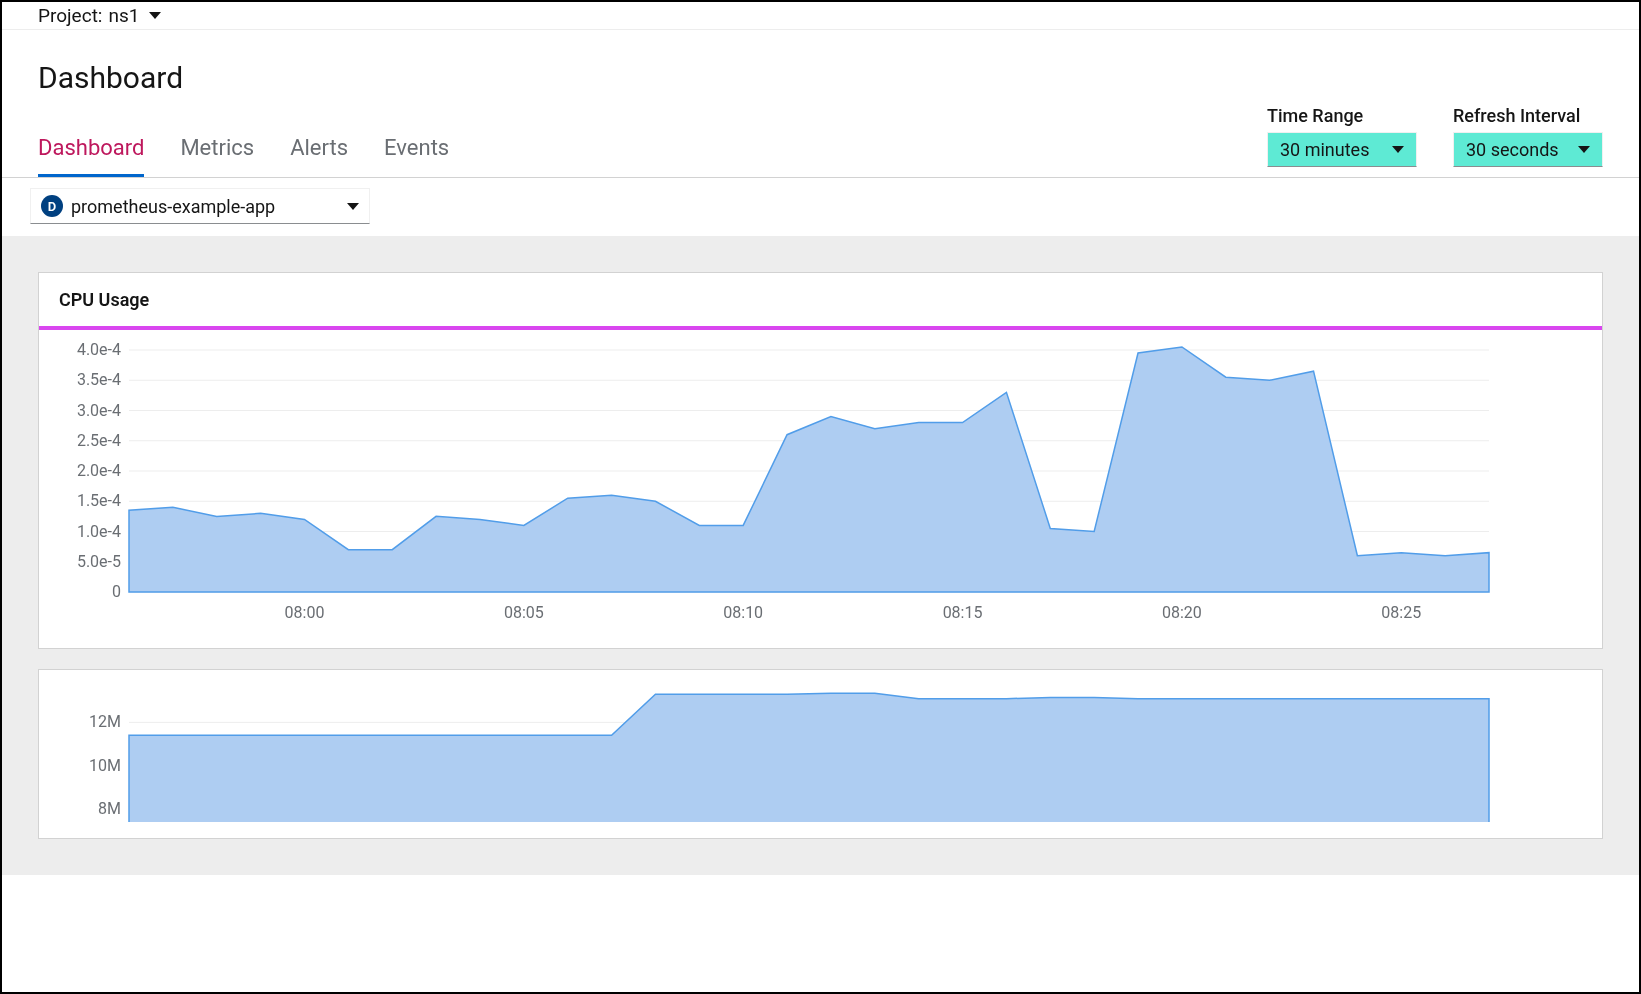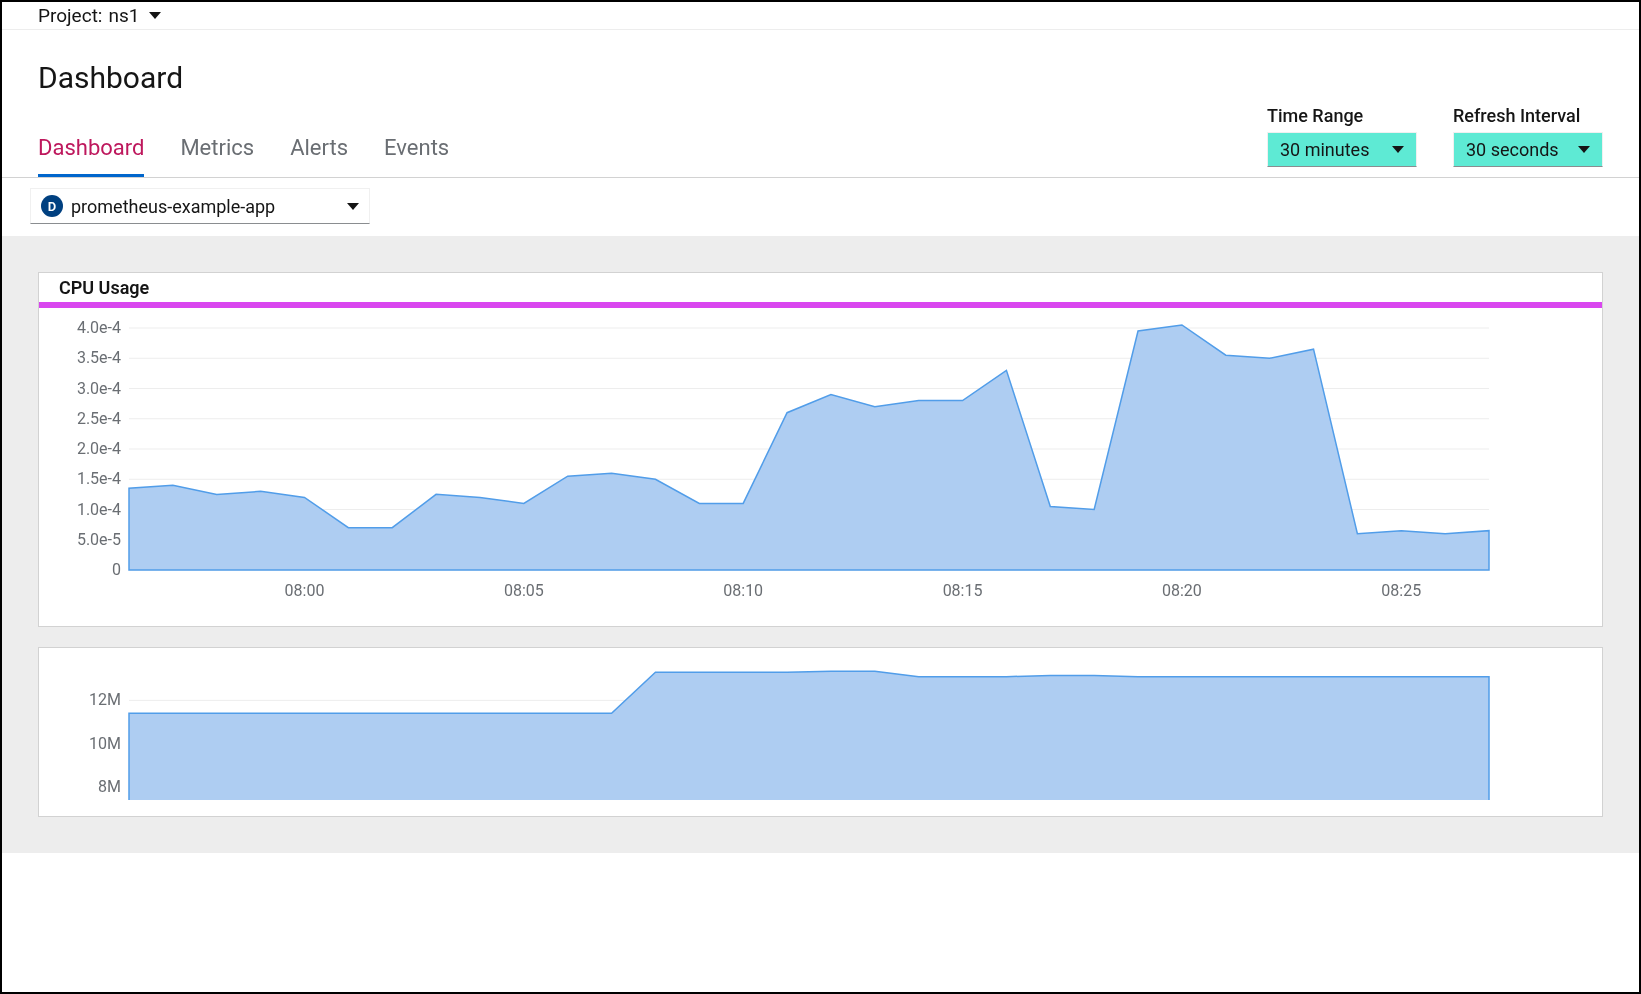--- a/index.html
+++ b/index.html
@@ -106,22 +106,22 @@
     flex-direction: column;
     gap: 20px;
   }
   .card {
     background: #fff;
     border: 1px solid #d2d2d2;
   }
   .card-header {
     font-size: 18px;
     font-weight: 600;
-    padding: 4px 20px;
-    border-bottom: 6px solid #d946ef;
+    padding: 16px 20px;
+    border-bottom: 4px solid #d946ef;
   }
   .chart-body { padding: 12px 20px 12px 20px; }
   .gridline { stroke: #ededed; stroke-width: 1; }
   .area-fill { fill: #aecdf2; stroke: #519de9; stroke-width: 1.5; }
   .axis-text { font-size: 16px; fill: #6a6e73; }
 </style>
 </head>
 <body>
 
 <div class="project-bar">

